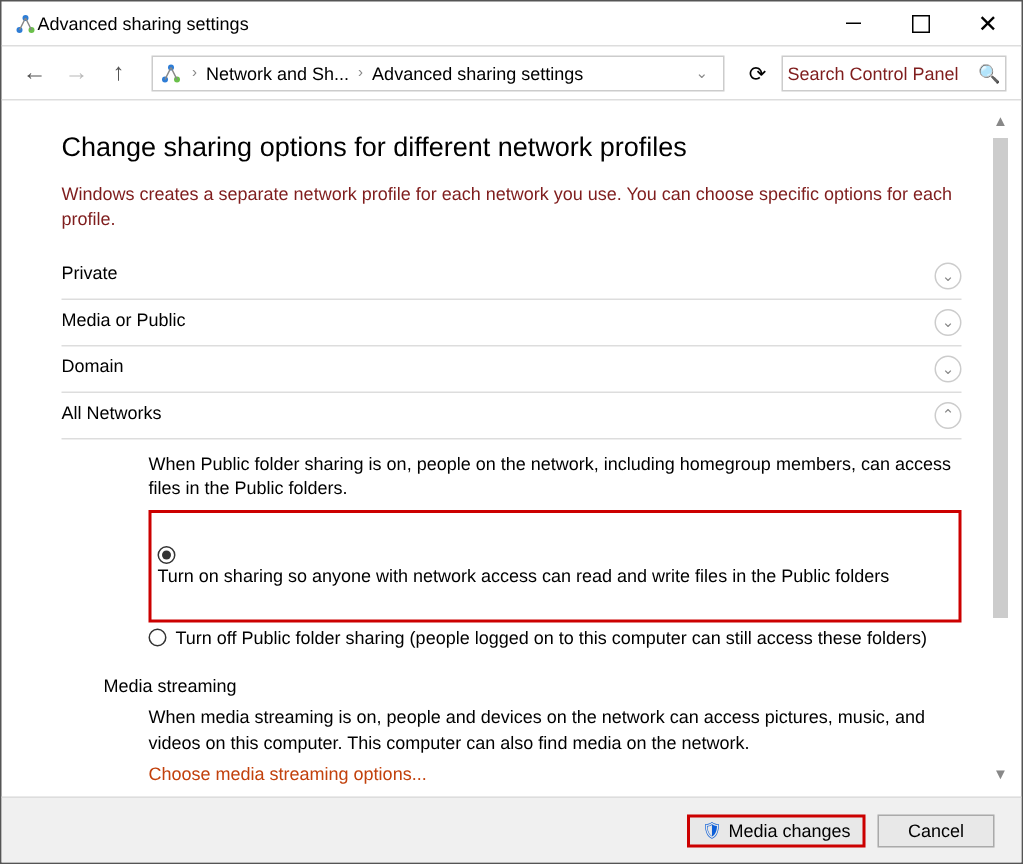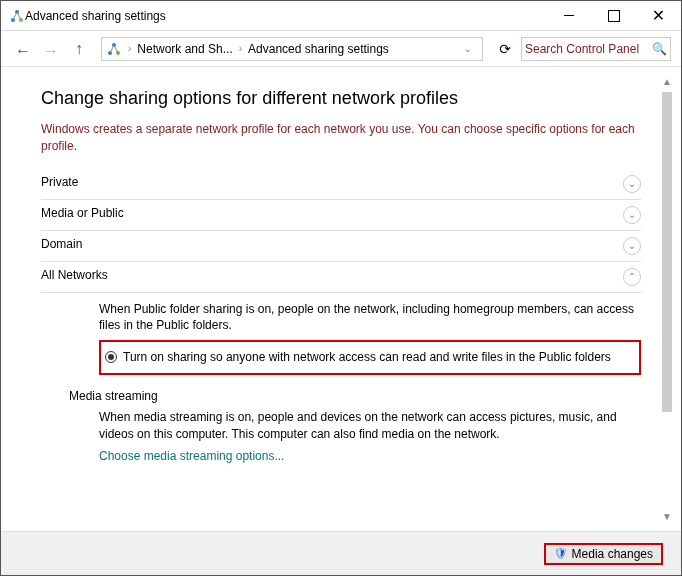--- a/index.html
+++ b/index.html
@@ -30,22 +30,22 @@
 .sec { border-bottom: 1px solid #ddd; display: flex; align-items: flex-start; padding: 6px 0; font-size: 12px;}
 .sec .label { flex: 1; }
 .sec .chev { width: 18px; height:18px; border:1px solid #ccc; border-radius:50%; display:flex; align-items:center; justify-content:center; font-size:10px; color:#888;}
 .inner { padding: 8px 0 0 28px; font-size:12px;}
 .inner h3 { font-weight:400; font-size:12px; margin: 6px 0;}
 .inner p { font-size:12px; line-height:1.4; padding-left:30px; margin-bottom:6px;}
 .radio-group { padding-left: 30px; margin: 4px 0;}
 .radio { display:flex; align-items:flex-start; font-size:12px; line-height:1.4; padding:2px 0;}
 .radio .bullet { width:12px; height:12px; border:1px solid #333; border-radius:50%; margin:2px 6px 0 0; flex-shrink:0; display:flex; align-items:center; justify-content:center;}
 .radio.sel .bullet::after{content:""; width:6px; height:6px; background:#333; border-radius:50%;}
-.highlight { border: 2px solid #c00; padding: 7px 4px; }
-.link { color: #0f766e; font-size:12px; padding-left: 30px; cursor:pointer;}
+.highlight { border: 2px solid #c00; padding: 20px 4px; flex-direction: column; }
+.link { color: #c2410c; font-size:12px; padding-left: 30px; cursor:pointer;}
 .footer { position:absolute; bottom:0; left:0; right:0; height:44px; background:#f0f0f0; border-top:1px solid #ddd; display:flex; align-items:center; justify-content:flex-end; padding:0 18px; gap:8px;}
 .btn { height:22px; min-width:78px; border:1px solid #aaa; background:#e8e8e8; font-size:12px; display:flex; align-items:center; justify-content:center; gap:4px; padding:0 8px;}
 .btn .shield { color:#0d5fd8; font-size:11px;}
 .btn.save { border:2px solid #c00; }
 .netsvg{width:16px;height:16px;}
 </style>
 </head>
 <body>
 
 <div class="titlebar">
@@ -108,32 +108,39 @@
     <span class="chev">⌃</span>
   </div>
 
   <div class="inner">
     <p>When Public folder sharing is on, people on the network, including homegroup members, can access files in the Public folders.</p>
     <div class="radio-group">
       <div class="radio sel highlight">
         <span class="bullet"></span>
         <span>Turn on sharing so anyone with network access can read and write files in the Public folders</span>
       </div>
+      <div class="radio">
+        <span class="bullet"></span>
+        <span>Turn off Public folder sharing (people logged on to this computer can still access these folders)</span>
+      </div>
     </div>
 
     <h3 style="margin-top:14px">Media streaming</h3>
     <p>When media streaming is on, people and devices on the network can access pictures, music, and videos on this computer. This computer can also find media on the network.</p>
     <div class="link">Choose media streaming options...</div>
   </div>
 </div>
 
 <div class="scrollbar">
   <div class="arr up">▲</div>
   <div class="thumb"></div>
   <div class="arr dn">▼</div>
 </div>
 
 <div class="footer">
   <div class="btn save">
     <span class="shield">🛡</span>
     <span>Media changes</span>
   </div>
+  <div class="btn">
+    <span>Cancel</span>
+  </div>
 </div>
 
 </body></html>

